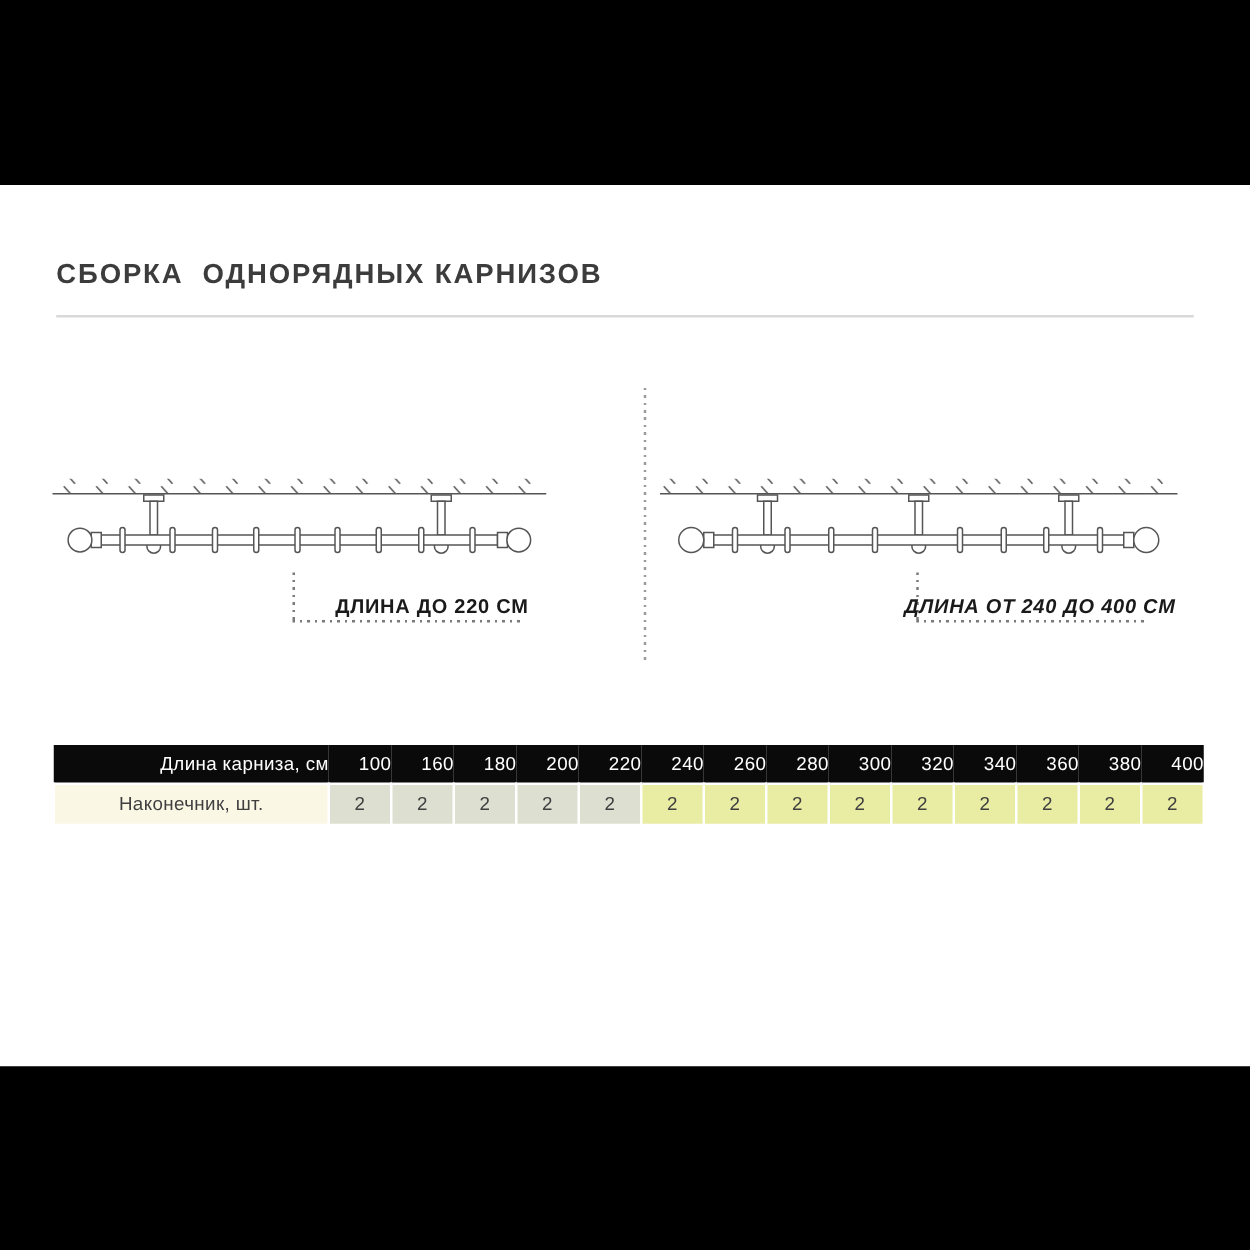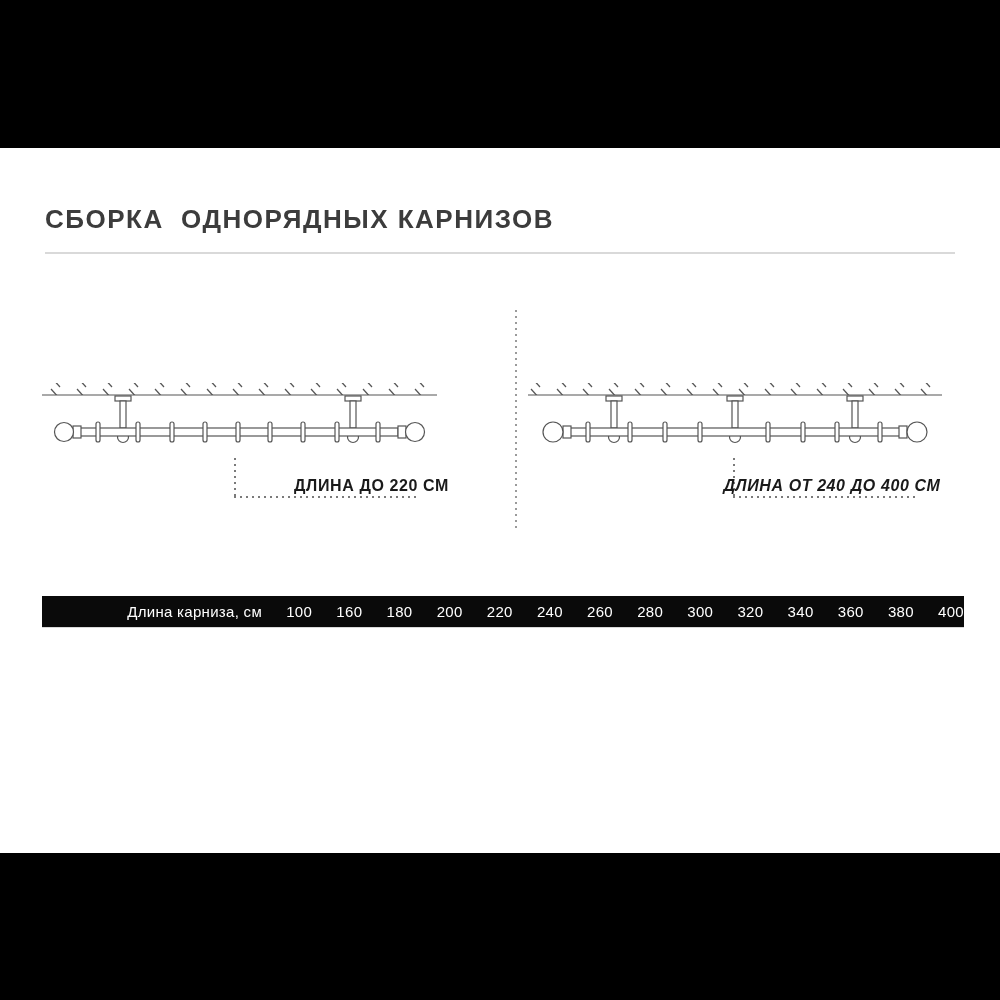--- a/index.html
+++ b/index.html
@@ -5,41 +5,41 @@
   html,body{margin:0;padding:0;background:#ffffff;}
   body{font-family:"Liberation Sans", sans-serif;}
   .canvas{position:relative;width:1000px;height:1000px;background:#ffffff;overflow:hidden;}
 
   .black-bar{position:absolute;left:0;width:1000px;background:#000000;}
   .black-bar.top{top:0;height:148px;}
   .black-bar.bottom{top:853px;height:147px;}
 
   .page-title{
     position:absolute;left:45px;top:202px;margin:0;
-    font-size:26px;font-weight:bold;color:#3c3c3c;
+    font-size:22px;font-weight:bold;color:#3c3c3c;
     letter-spacing:1.5px;white-space:pre;line-height:34px;
   }
   .title-rule{position:absolute;left:45px;top:252px;width:910px;height:2px;background:#d9d9d9;}
 
   .dia-svg{position:absolute;}
   .dia-svg line,.dia-svg rect.stroked,.dia-svg circle{stroke:#555555;stroke-width:1.2;}
   .fill-white{fill:#ffffff;}
 
   .vdots{position:absolute;width:2px;
     background-image:repeating-linear-gradient(to bottom,#9a9a9a 0 2px,transparent 2px 6px);}
   .hdots{position:absolute;height:2px;
     background-image:repeating-linear-gradient(to right,#7a7a7a 0 2px,transparent 2px 6px);}
   .vdots.dim{background-image:repeating-linear-gradient(to bottom,#7a7a7a 0 2px,transparent 2px 6px);}
 
   .dia-label{
     position:absolute;top:475px;height:22px;
     font-size:16px;font-weight:bold;color:#1a1a1a;
     letter-spacing:0.6px;text-align:center;line-height:22px;
   }
-  .dia-label.left{left:274px;width:195px;}
+  .dia-label.left{left:248px;width:195px;}
   .dia-label.right{left:712px;width:240px;font-style:italic;}
 
   table.parts{
     position:absolute;left:42px;top:596px;width:922px;
     border-collapse:collapse;table-layout:fixed;
     border-bottom:1px solid #d9d9d9;
   }
   table.parts th,table.parts td{
     padding:0;text-align:center;vertical-align:middle;
     font-size:15px;color:#3f3f3f;letter-spacing:0.3px;font-weight:normal;
@@ -190,17 +190,34 @@
           <th>280</th>
           <th>300</th>
           <th>320</th>
           <th>340</th>
           <th>360</th>
           <th>380</th>
           <th>400</th>
         </tr>
       </thead>
       <tbody>
+        <tr>
+          <th>Наконечник, шт.</th>
+          <td class="g1">2</td>
+          <td class="g1">2</td>
+          <td class="g1">2</td>
+          <td class="g1">2</td>
+          <td class="g1">2</td>
+          <td class="g2">2</td>
+          <td class="g2">2</td>
+          <td class="g2">2</td>
+          <td class="g2">2</td>
+          <td class="g2">2</td>
+          <td class="g2">2</td>
+          <td class="g2">2</td>
+          <td class="g2">2</td>
+          <td class="g2">2</td>
+        </tr>
       </tbody>
     </table>
 
   <div class="black-bar bottom"></div>
 </div>
 
 </body></html>

